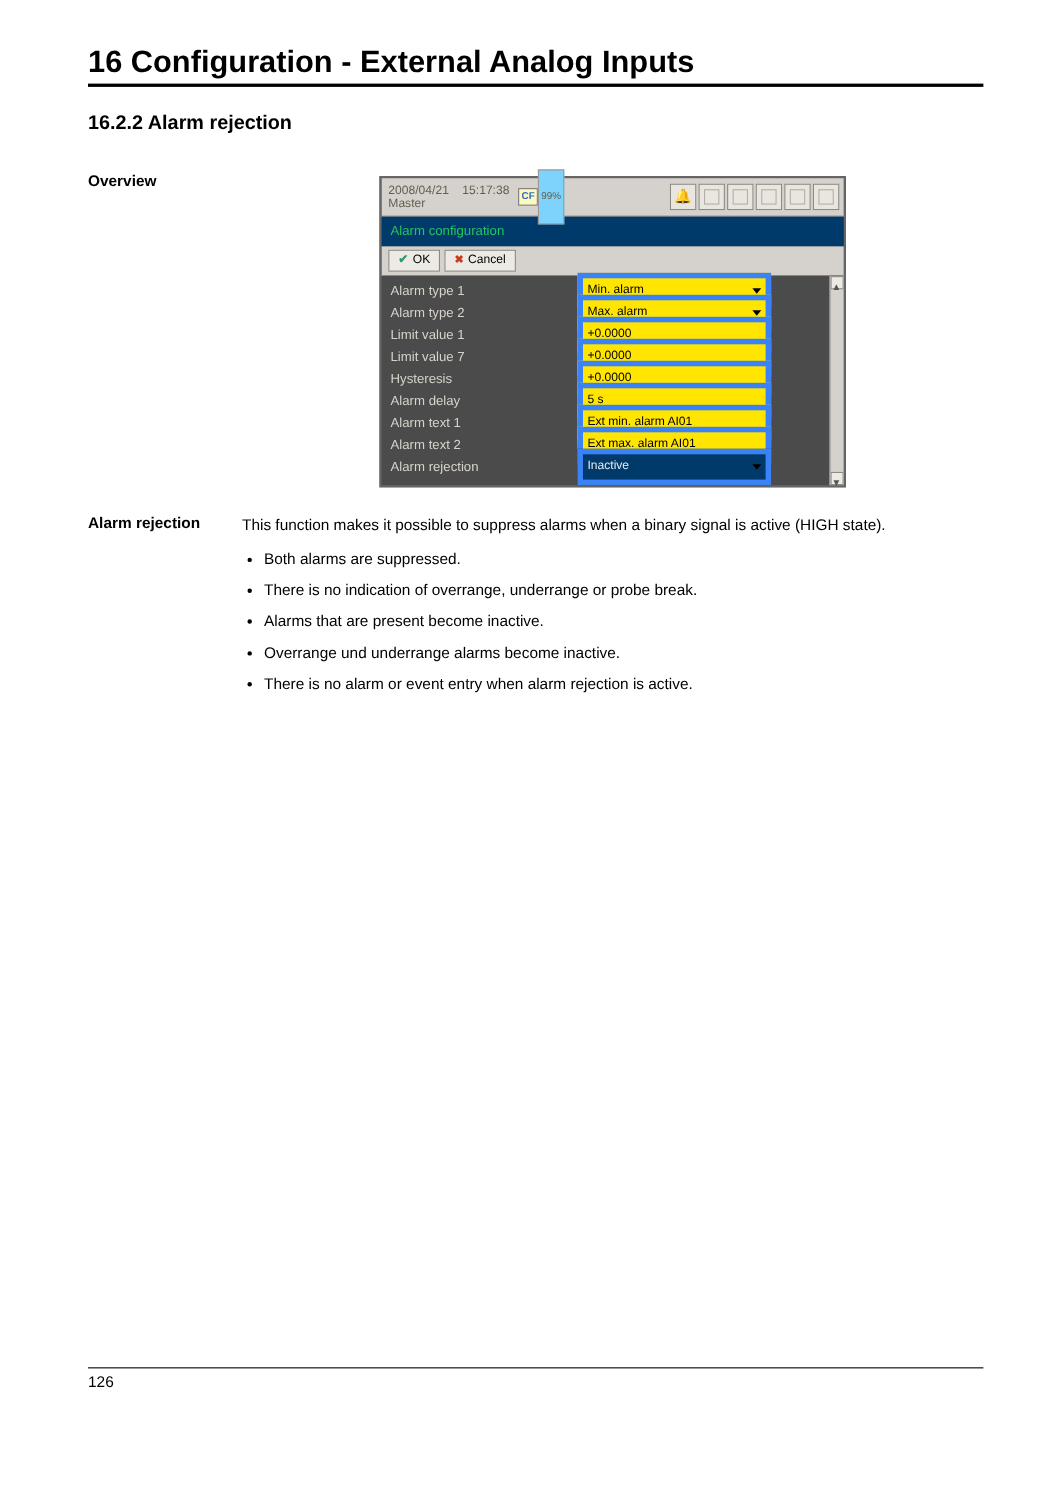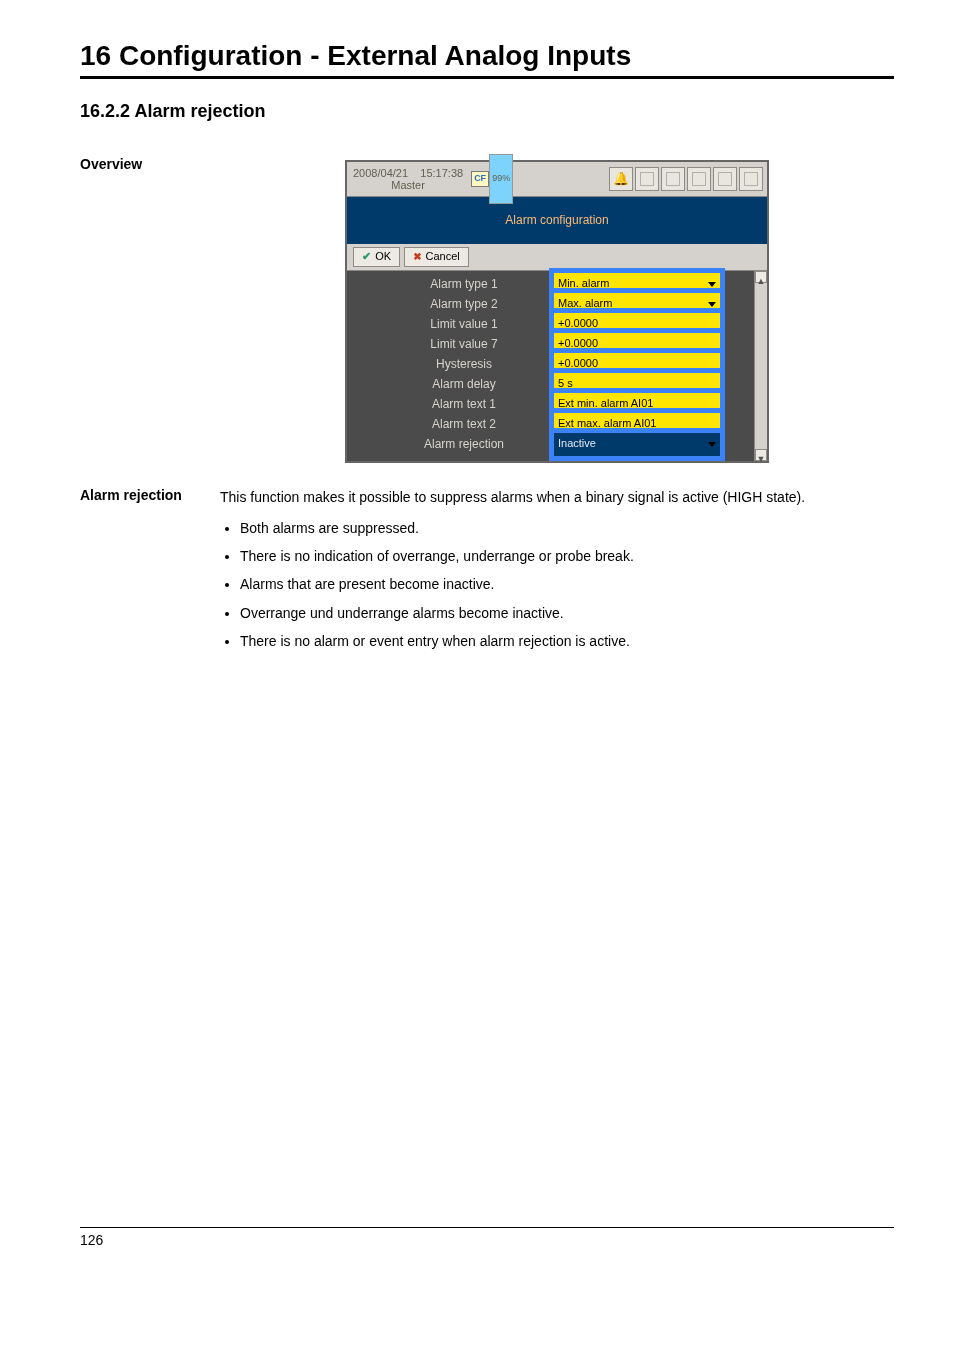--- a/index.html
+++ b/index.html
@@ -51,21 +51,20 @@
     justify-content: center;
     margin: 4px 0 18px 0;
   }
   
   .shot {
     width: 420px;
     border: 2px solid #666;
     background: #4b4b4b;
     font-family: "Segoe UI", Arial, sans-serif;
     font-size: 12px;
-    text-align: center;
   }
   .shot-top {
     display: flex;
     align-items: center;
     background: #d5d2cd;
     height: 34px;
     border-bottom: 1px solid #888;
   }
   .shot-date {
     color: #626050;
@@ -96,22 +95,22 @@
     width:22px; height:22px;
     background:#e8e6df;
     border:1px solid #8d8b84;
     display:flex; align-items:center; justify-content:center;
     color:#a9a49a;
     font-size:13px;
   }
   .tbtn.square::after{ content:""; width:12px; height:12px; border:1px solid #b3b0a7;}
   .shot-titlebar {
     background:#003a6b;
-    color:#fdba74;
-    padding:15px 8px;
+    color:#22c55e;
+    padding:5px 8px;
     font-size:12px;
   }
   .shot-toolbar{
     background:#d5d2cd;
     padding:3px 6px;
     display:flex;
     gap:4px;
     border-bottom:1px solid #888;
   }
   .shot-btn{
@@ -128,21 +127,20 @@
   .shot-body{
     background:#4b4b4b;
     padding:4px 2px 6px 8px;
     position:relative;
   }
   .shot-row{
     display:flex;
     align-items:center;
     height:18px;
     margin-bottom:2px;
-    margin-left:24px;
   }
   .shot-lbl{
     width:170px;
     color:#d7d3cc;
     font-size:12px;
   }
   .ctrl-base{
     width:176px;
     height:33px;
     border:5px solid #3b82f6;
@@ -181,21 +179,21 @@
   ul.bullets{
     margin:10px 0 0 0;
     padding-left:20px;
   }
   ul.bullets li{
     margin:8px 0;
   }
   .footer{
     position:absolute;
     left:80px; right:60px;
-    bottom:52px;
+    bottom:36px;
     border-top:1px solid #000;
     padding-top:4px;
     font-size:14px;
   }
 </style>
 </head>
 <body>
 
 <div class="page">
 

